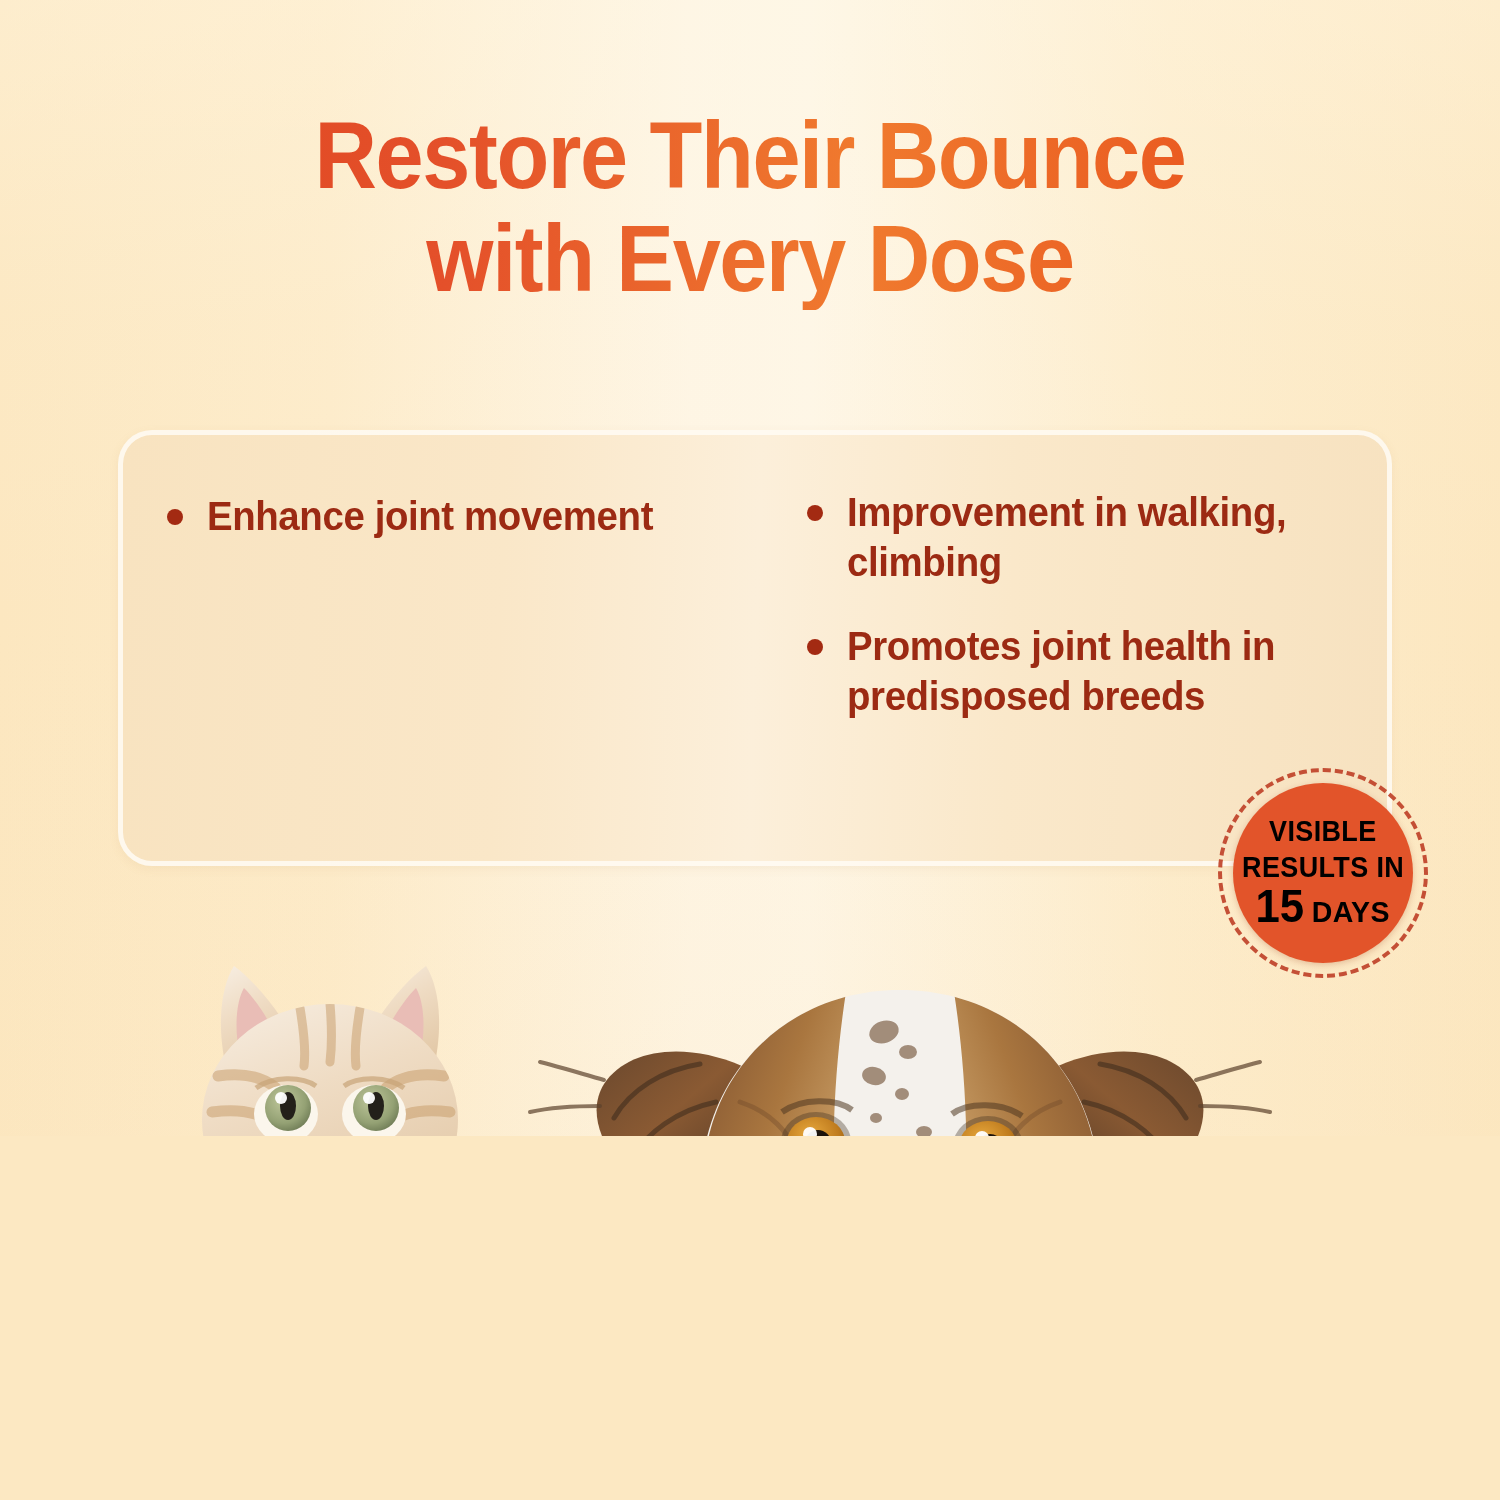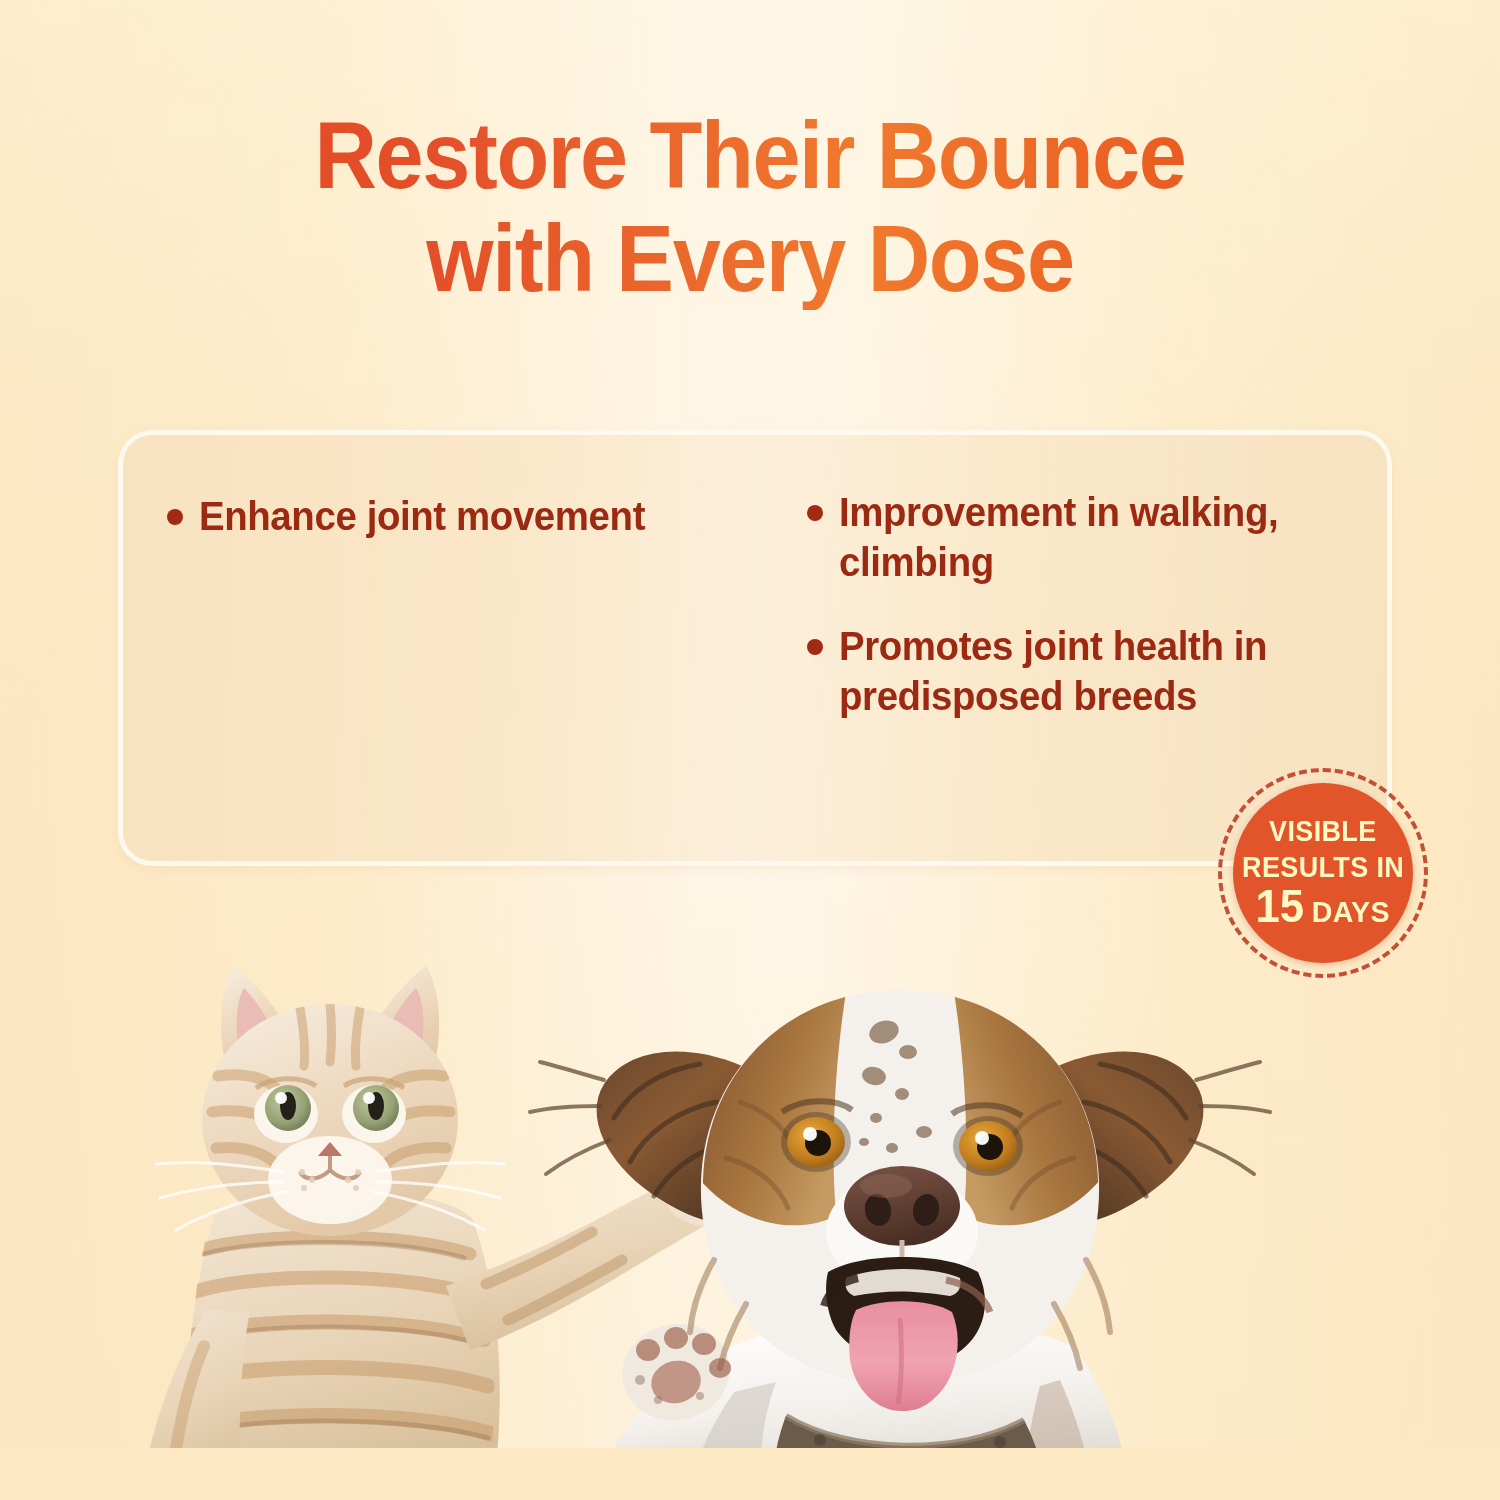--- a/index.html
+++ b/index.html
@@ -13,21 +13,21 @@
   body {
     font-family: "Liberation Sans", sans-serif;
     position: relative;
     background: #FCE8C2;
   }
 
   
   #poster {
     position: relative;
     width: 1500px;
-    height: 1448px;
+    height: 1136px;
     overflow: hidden;
     background:
       linear-gradient(90deg,
         #FCE7C0 0%,
         #FDEBC9 22%,
         #FEF5E4 46%,
         #FEF6E6 54%,
         #FDECCB 78%,
         #FCE7C0 100%);
   }
@@ -102,21 +102,21 @@
     display: flex;
     flex-direction: column;
   }
 
   .benefit-col.left { padding-top: 4px; row-gap: 58px; }
   .benefit-col.right { padding-top: 0px; row-gap: 34px; padding-left: 18px; }
 
   .benefit-item {
     display: flex;
     align-items: flex-start;
-    gap: 16px;
+    gap: 24px;
   }
 
   .bullet-dot {
     flex: 0 0 auto;
     width: 16px;
     height: 16px;
     border-radius: 50%;
     background: #A32A12;
     margin-top: 18px;
   }
@@ -153,21 +153,21 @@
     left: 15px;
     top: 15px;
     width: 180px;
     height: 180px;
     border-radius: 50%;
     background: #E2542A;
     display: flex;
     flex-direction: column;
     align-items: center;
     justify-content: center;
-    color: #fef9c3;
+    color: #000000;
     text-align: center;
     box-shadow: 0 2px 6px rgba(160,60,25,0.25);
   }
   .badge-l1, .badge-l2 {
     font-weight: 700;
     font-size: 29px;
     line-height: 36px;
     letter-spacing: 0.4px;
     transform: scaleX(0.93);
   }

